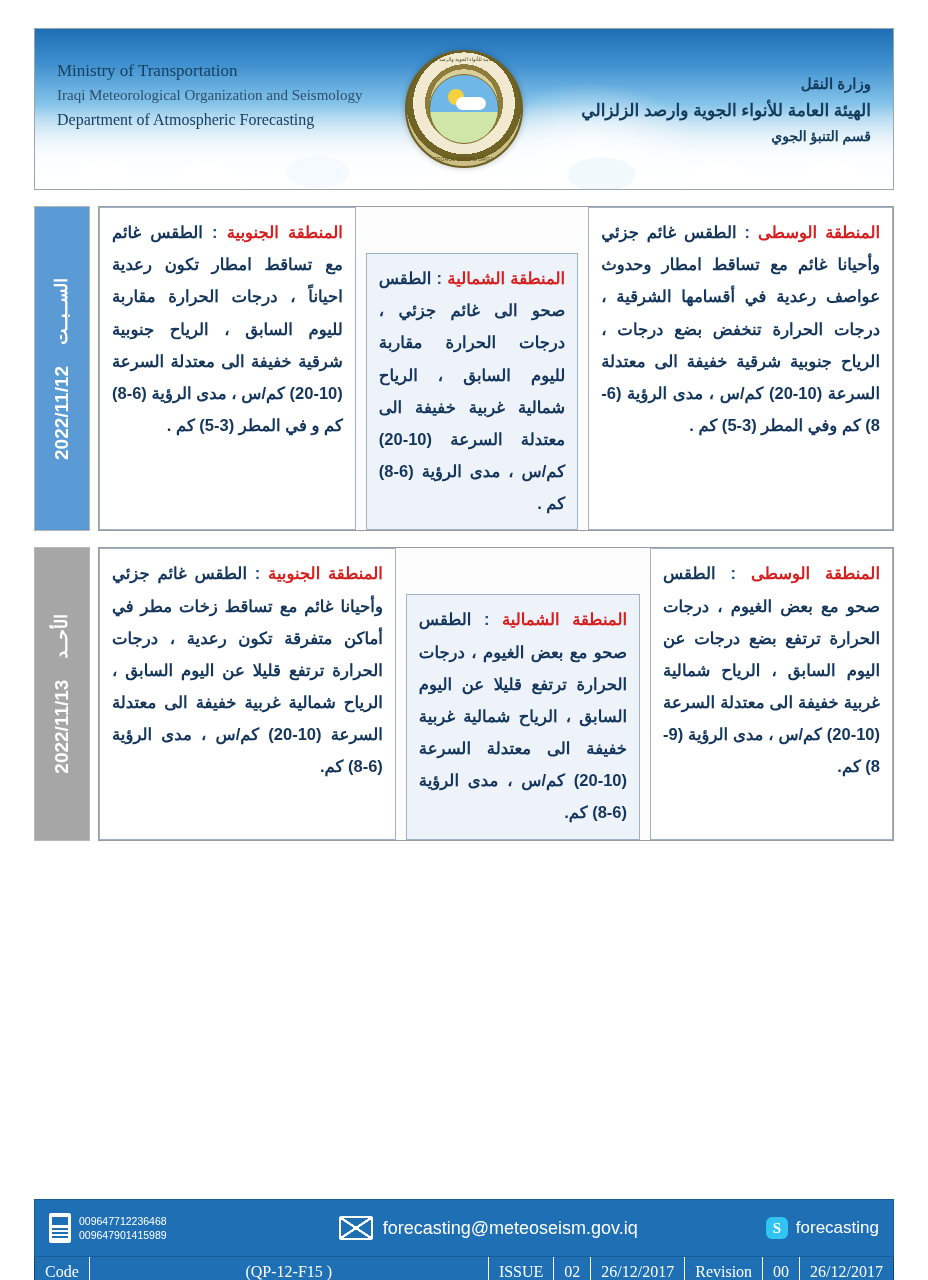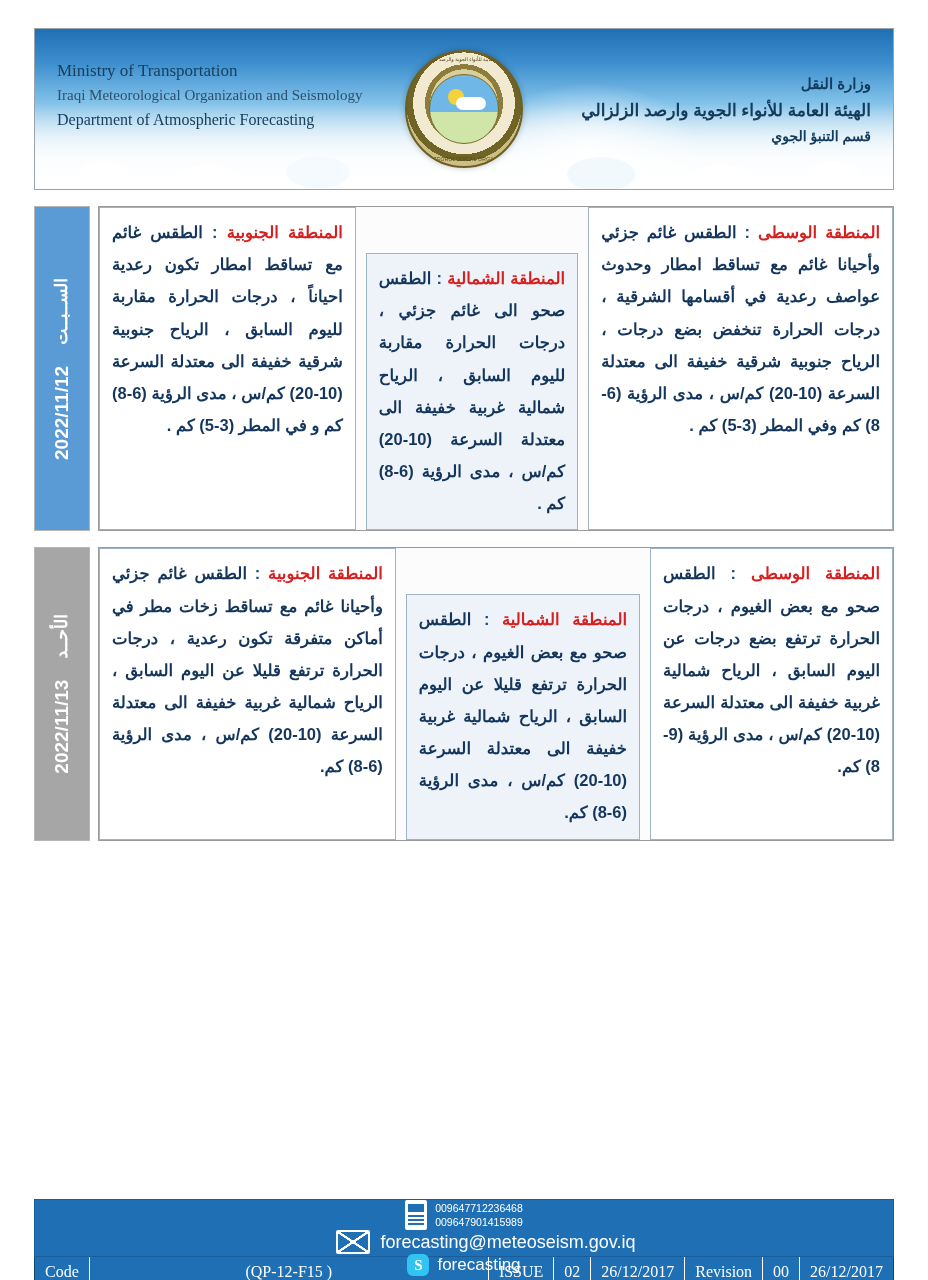--- a/index.html
+++ b/index.html
@@ -193,21 +193,20 @@
   .footer-top {
     background: #1f6fb5;
     border: 1px solid #1a5c98;
     height: 56px;
     display: flex;
     align-items: center;
     justify-content: space-between;
     padding: 0 14px;
     color: #ffffff;
     direction: ltr;
-    flex-direction: column;
   }
   .phones {
     display: flex;
     align-items: center;
     gap: 8px;
     font-size: 10.5px;
     line-height: 1.35;
     font-family: "Liberation Sans", sans-serif;
   }
   .fax-icon {

